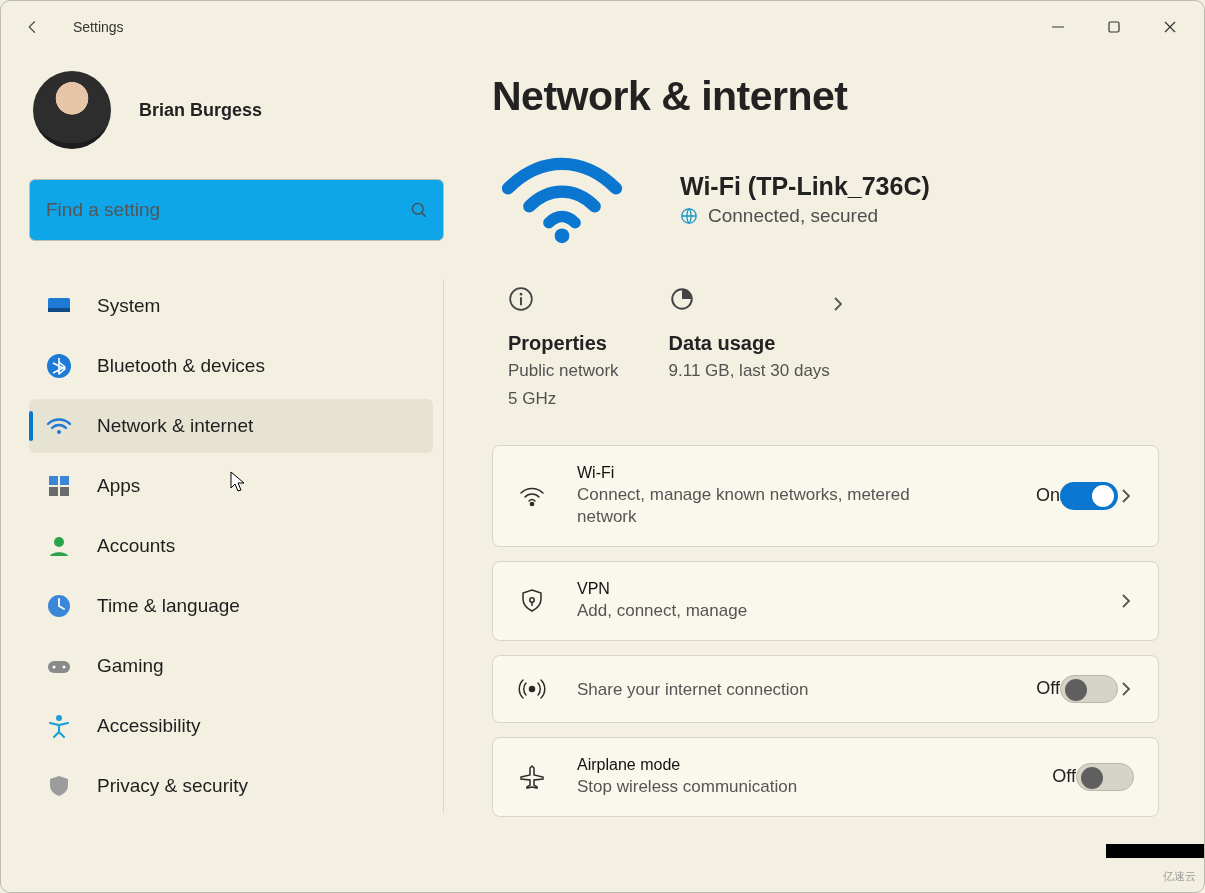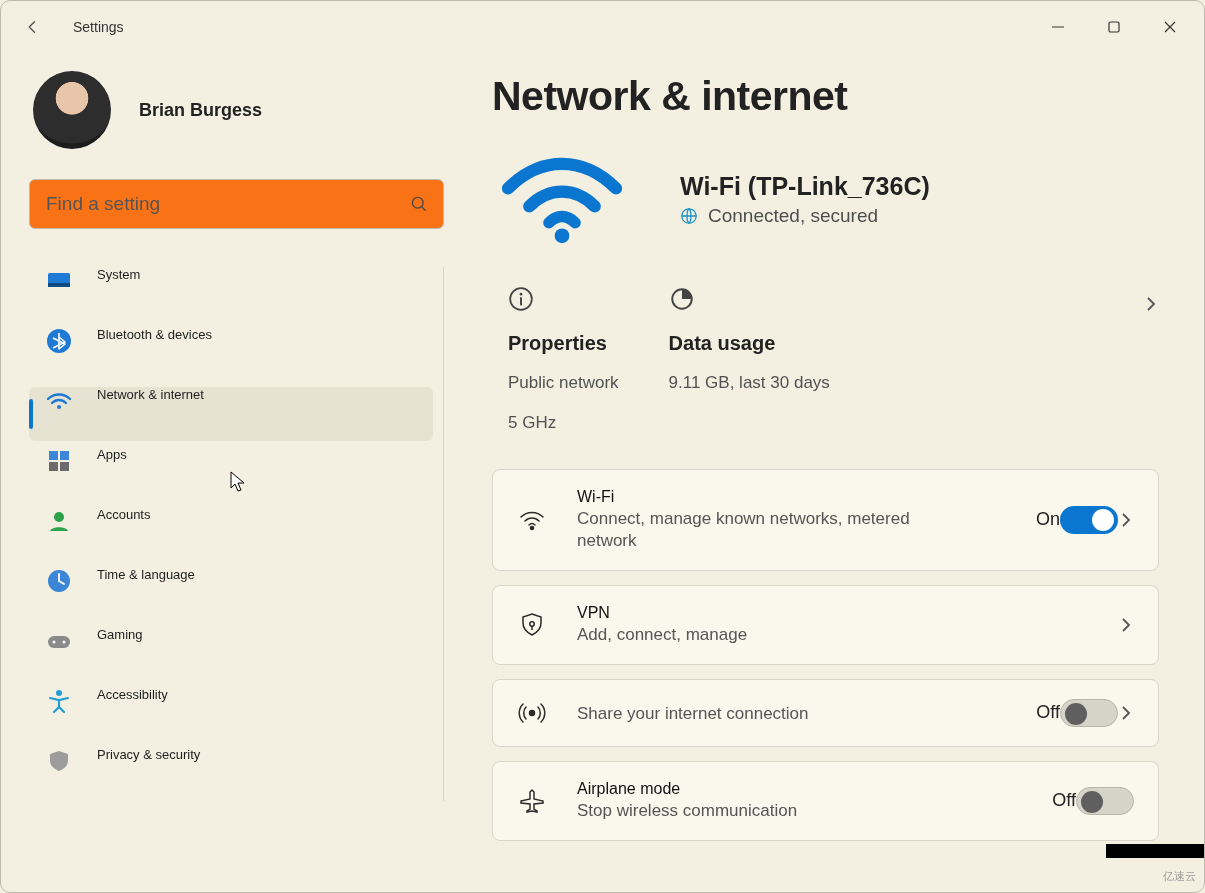--- a/index.html
+++ b/index.html
@@ -48,36 +48,36 @@
   .avatar{
     width:78px;height:78px;border-radius:50%;
     background:radial-gradient(circle at 50% 35%, #e7c5a8 0 25%, #2d2d2d 26% 70%, #1d1d1d 71% 100%);
     position:relative;overflow:hidden;
   }
   .avatar::after{content:"";position:absolute;inset:0;box-shadow:inset 0 0 0 1px rgba(0,0,0,.05);border-radius:50%;}
   .account-name{font-size:18px;font-weight:600;}
 
   
   .search{
-    width:415px;height:50px;border:1px solid #bfbdb0;border-radius:6px;
-    background:#f97316;display:flex;align-items:center;padding:13px 14px;
+    width:415px;height:62px;border:1px solid #bfbdb0;border-radius:6px;
+    background:#0ea5e9;display:flex;align-items:center;padding:13px 14px;
     margin-bottom:38px;
   }
   .search input{
     flex:1;border:none;outline:none;background:transparent;font-size:19px;color:#444;
   }
   .search input::placeholder{color:#555;}
   .search .sicon{width:20px;height:20px;stroke:#4a4a4a;fill:none;stroke-width:1.6;}
 
   
   .nav{display:flex;flex-direction:column;gap:6px;border-right:1px solid var(--border);padding-right:10px;}
   .nav-item{
-    display:flex;gap:24px;
+    display:flex;align-items:center;gap:24px;
     height:54px;padding:0 16px;border-radius:6px;
-    font-size:13px;color:#1e1e1e;position:relative;cursor:pointer;
+    font-size:19px;color:#1e1e1e;position:relative;cursor:pointer;
   }
   .nav-item.selected{background:#e7e3d3;}
   .nav-item.selected::before{
     content:"";position:absolute;left:0;top:12px;bottom:12px;width:4px;
     background:var(--side-accent);border-radius:3px;
   }
   .nav-icon{width:28px;height:28px;display:flex;align-items:center;justify-content:center;flex:none;}
   .nav-icon svg{width:26px;height:26px;}
 
   
@@ -88,22 +88,22 @@
   .wifi-icon-lg{width:140px;height:90px;}
   .wifi-title{font-size:25px;font-weight:600;margin-bottom:4px;}
   .wifi-sub{display:flex;align-items:center;gap:10px;color:#4e4e4e;font-size:19px;}
   .wifi-sub .globe{width:18px;height:18px;stroke:#1894c8;fill:none;stroke-width:1.4;}
 
   
   .inforow{display:flex;gap:50px;margin-bottom:34px;align-items:flex-start;padding-left:16px;}
   .info-col{display:flex;gap:20px;align-items:flex-start;flex-direction:column;}
   .info-col .it{width:26px;height:26px;margin-top:2px;}
   .info-col .t{font-size:20px;font-weight:600;}
-  .info-col .s{font-size:17px;color:#525252;line-height:1.4;margin-top:16px;}
-  .info-right{flex:1;display:flex;align-items:flex-start;justify-content:space-between;}
+  .info-col .s{font-size:17px;color:#525252;line-height:1.4;margin-top:4px;}
+  .info-right{flex:1;display:flex;align-items:flex-start;justify-content:flex-start;}
   .chev{width:16px;height:16px;stroke:#555;fill:none;stroke-width:1.8;margin-top:12px;}
 
   
   .cards{display:flex;flex-direction:column;gap:14px;}
   .card{
     background:var(--card);border:1px solid var(--border);border-radius:8px;
     padding:18px 24px;display:flex;align-items:center;gap:30px;cursor:pointer;
   }
   .card .cicon{width:30px;height:30px;flex:none;display:flex;align-items:center;justify-content:center;}
   .card .cicon svg{width:28px;height:28px;stroke:#2b2b2b;fill:none;stroke-width:1.5;}

